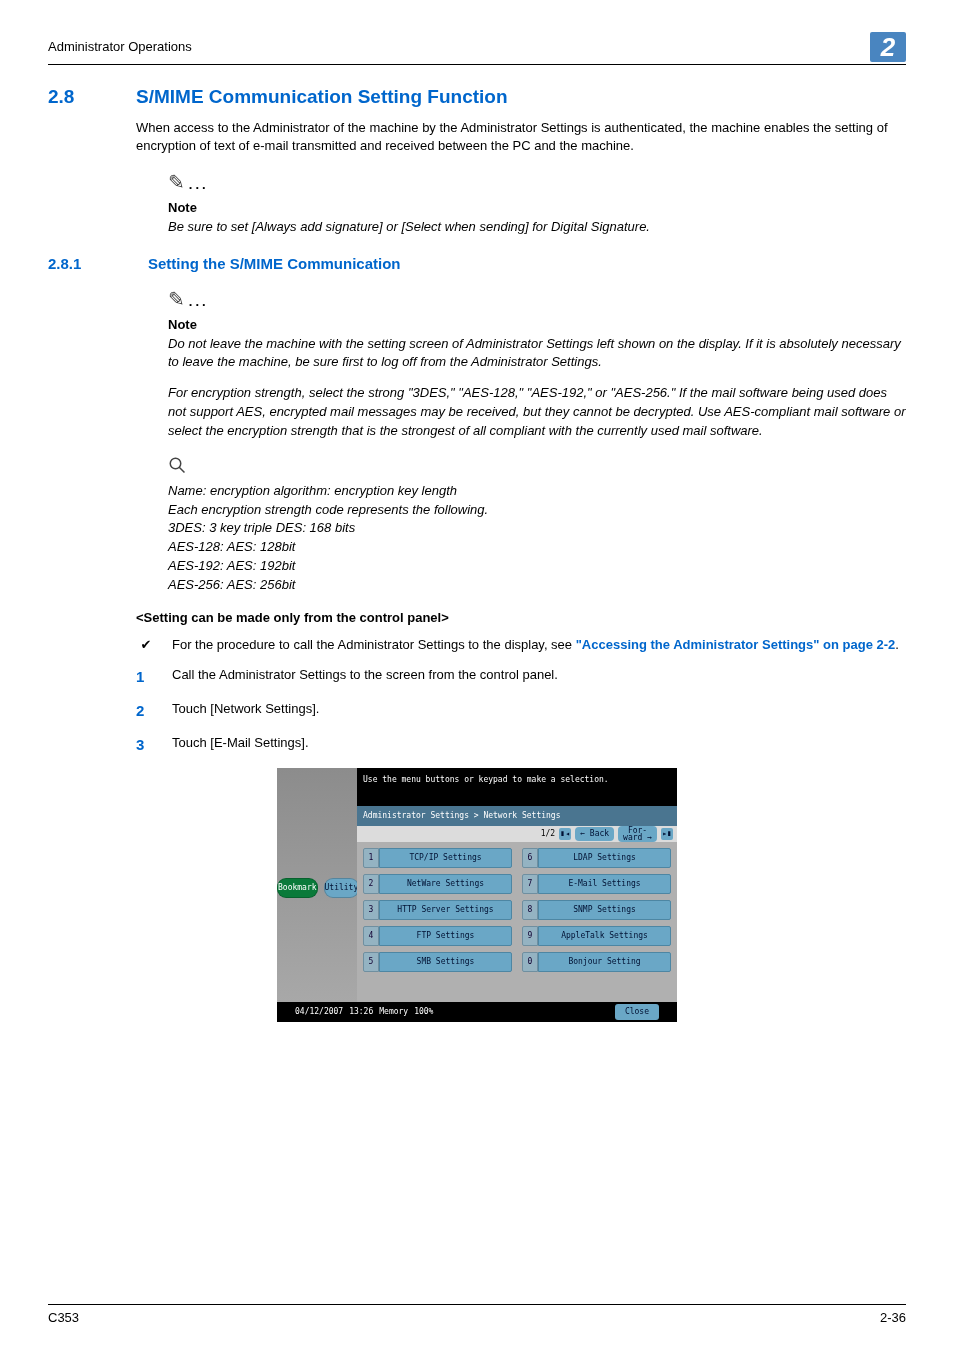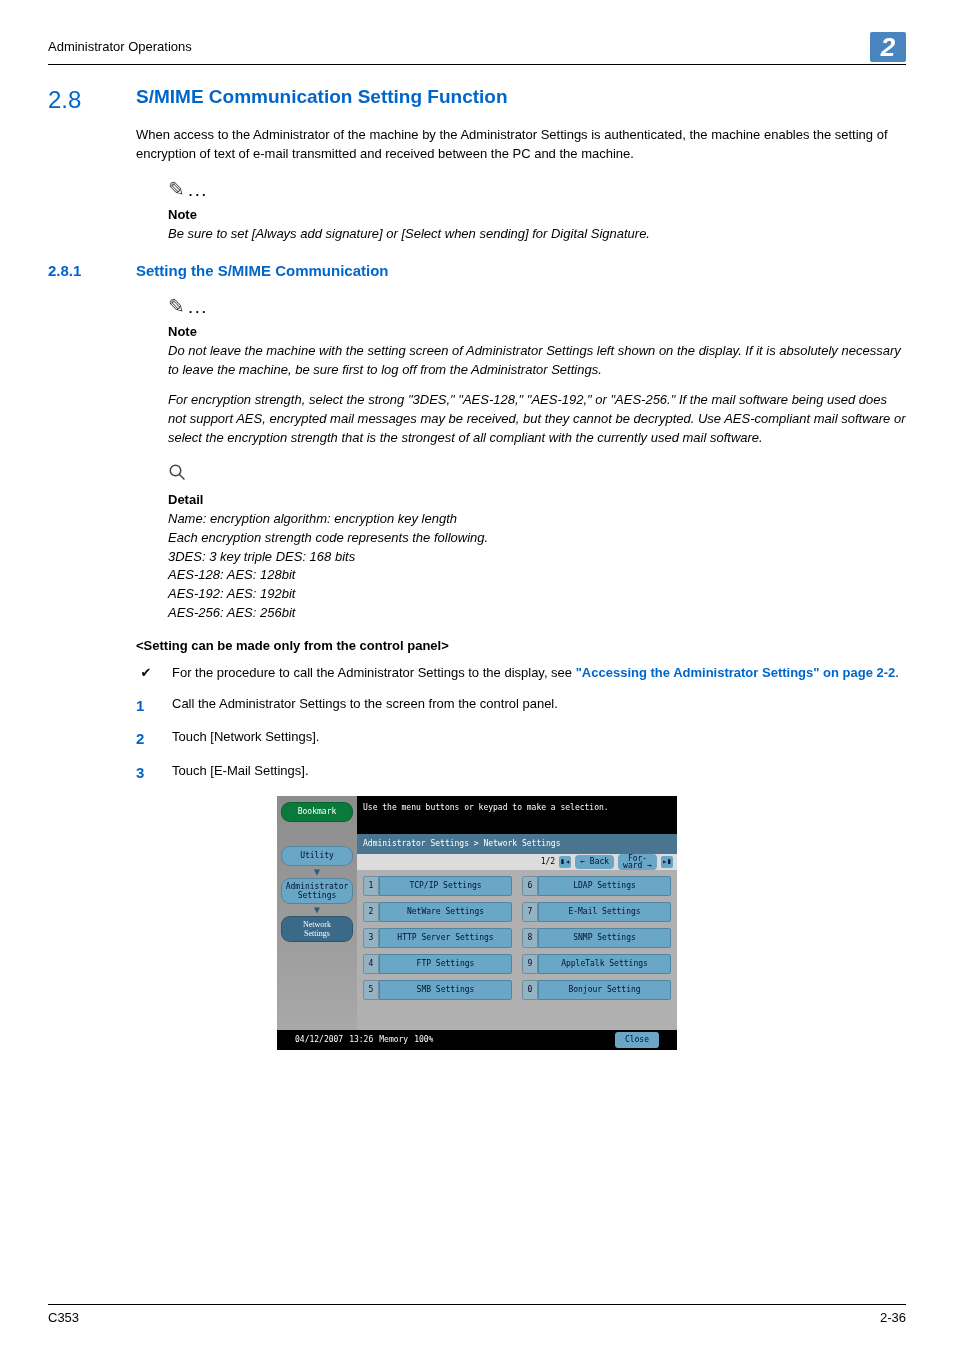--- a/index.html
+++ b/index.html
@@ -46,33 +46,33 @@
   }
 
   
   .section-row {
     display: flex;
     gap: 28px;
     margin-bottom: 8px;
   }
   .section-num {
     color: #0066cc;
-    font-weight: normal;
-    font-size: 24px;
+    font-weight: bold;
+    font-size: 19px;
     width: 60px;
     flex-shrink: 0;
   }
   .section-title {
     color: #0066cc;
     font-weight: bold;
     font-size: 19px;
   }
   .subsection-row {
     display: flex;
-    gap: 28px;
+    gap: 40px;
     margin-top: 16px;
     margin-bottom: 8px;
   }
   .subsection-num {
     color: #0066cc;
     font-weight: bold;
     font-size: 15px;
     width: 60px;
     flex-shrink: 0;
   }
@@ -151,21 +151,21 @@
     color: #fff;
   }
   .panel-top {
     display: flex;
     height: 234px;
   }
   .panel-side {
     width: 80px;
     background: linear-gradient(#8c8c8c, #a8a8a8);
     display: flex;
-    flex-direction: column;
+    flex-direction: row;
     align-items: center;
     padding-top: 6px;
     gap: 3px;
   }
   .side-btn {
     width: 70px;
     height: 18px;
     border-radius: 9px;
     display: flex;
     align-items: center;
@@ -328,21 +328,20 @@
     <div class="italic body-block">For encryption strength, select the strong "3DES," "AES-128," "AES-192," or "AES-256." If the mail software being used does not support AES, encrypted mail messages may be received, but they cannot be decrypted. Use AES-compliant mail software or select the encryption strength that is the strongest of all compliant with the currently used mail software.</div>
   </div>
 
   <div class="detail-block">
     <div class="detail-icon">
       <svg width="18" height="18" viewBox="0 0 24 24" fill="none" stroke="#444" stroke-width="2">
         <circle cx="10" cy="10" r="7"></circle>
           <line x1="15" y1="15" x2="22" y2="22"></line>
       </svg>
     </div>
-    <div class="detail-label">Detail</div>
     <div class="italic">Name: encryption algorithm: encryption key length</div>
     <div class="italic">Each encryption strength code represents the following.</div>
     <div class="italic">3DES: 3 key triple DES: 168 bits</div>
     <div class="italic">AES-128: AES: 128bit</div>
     <div class="italic">AES-192: AES: 192bit</div>
     <div class="italic">AES-256: AES: 256bit</div>
   </div>
 
   <div class="body-indent">
     <div class="subhead">&lt;Setting can be made only from the control panel&gt;</div>

